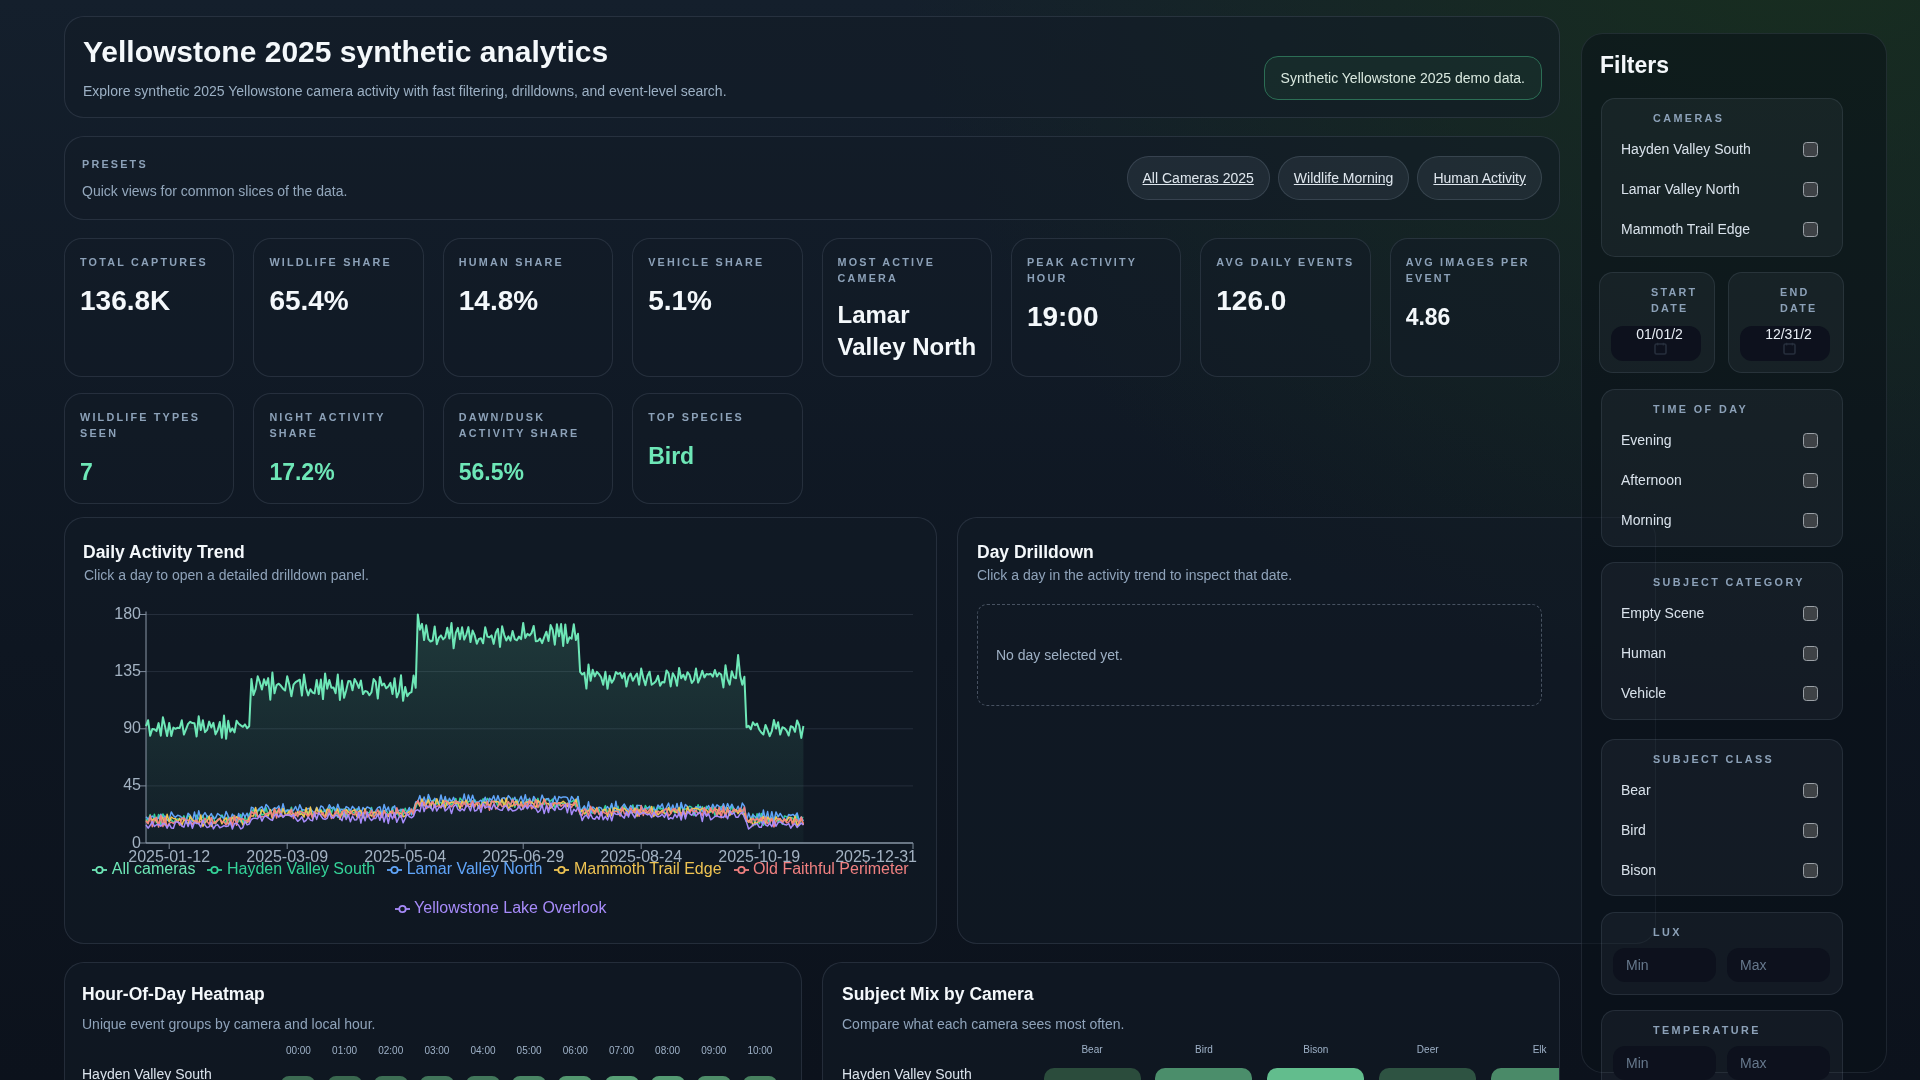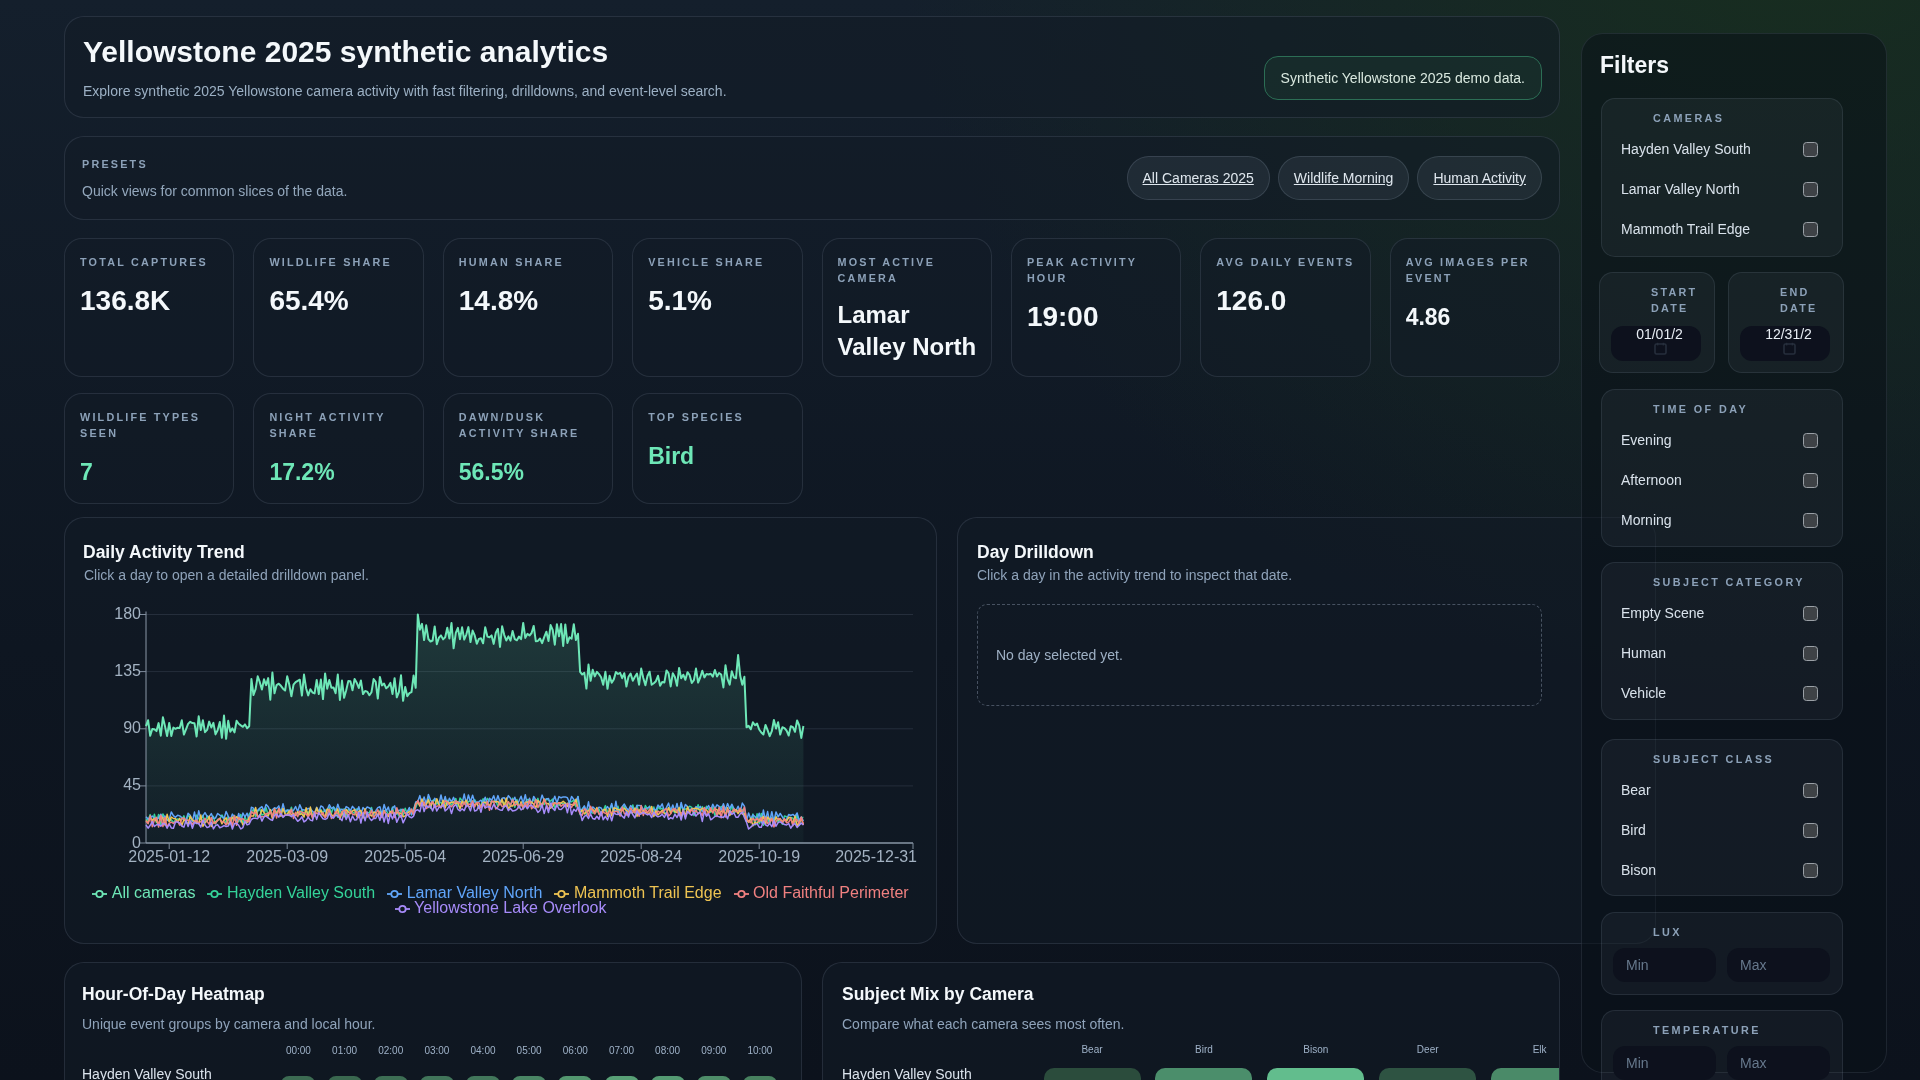--- a/index.html
+++ b/index.html
@@ -206,21 +206,21 @@
         <text x="76.0" y="158.1" text-anchor="end" class="tick">135</text>
         <text x="76.0" y="101.0" text-anchor="end" class="tick">180</text>
         <text x="104.2" y="343.5" text-anchor="middle" class="tick">2025-01-12</text>
         <text x="222.2" y="343.5" text-anchor="middle" class="tick">2025-03-09</text>
         <text x="340.2" y="343.5" text-anchor="middle" class="tick">2025-05-04</text>
         <text x="458.2" y="343.5" text-anchor="middle" class="tick">2025-06-29</text>
         <text x="576.2" y="343.5" text-anchor="middle" class="tick">2025-08-24</text>
         <text x="694.2" y="343.5" text-anchor="middle" class="tick">2025-10-19</text>
         <text x="852.0" y="343.5" text-anchor="end" class="tick">2025-12-31</text>
 </svg>
-    <div class="legend" style="top:366px"><span class="li"><svg width="15" height="10" viewBox="0 0 15 10">
+    <div class="legend" style="top:342px"><span class="li"><svg width="15" height="10" viewBox="0 0 15 10">
             <line x1="0" y1="5" x2="15" y2="5" stroke="#6ee7b7" stroke-width="1.8"></line>
             <circle cx="7.5" cy="5" r="3.2" fill="#101a22" stroke="#6ee7b7" stroke-width="1.8"></circle>
           </svg><span style="color:#6ee7b7">All cameras</span></span><span class="li"><svg width="15" height="10" viewBox="0 0 15 10">
             <line x1="0" y1="5" x2="15" y2="5" stroke="#34d399" stroke-width="1.8"></line>
             <circle cx="7.5" cy="5" r="3.2" fill="#101a22" stroke="#34d399" stroke-width="1.8"></circle>
           </svg><span style="color:#34d399">Hayden Valley South</span></span><span class="li"><svg width="15" height="10" viewBox="0 0 15 10">
             <line x1="0" y1="5" x2="15" y2="5" stroke="#60a5fa" stroke-width="1.8"></line>
             <circle cx="7.5" cy="5" r="3.2" fill="#101a22" stroke="#60a5fa" stroke-width="1.8"></circle>
           </svg><span style="color:#60a5fa">Lamar Valley North</span></span><span class="li"><svg width="15" height="10" viewBox="0 0 15 10">
             <line x1="0" y1="5" x2="15" y2="5" stroke="#eec352" stroke-width="1.8"></line>

